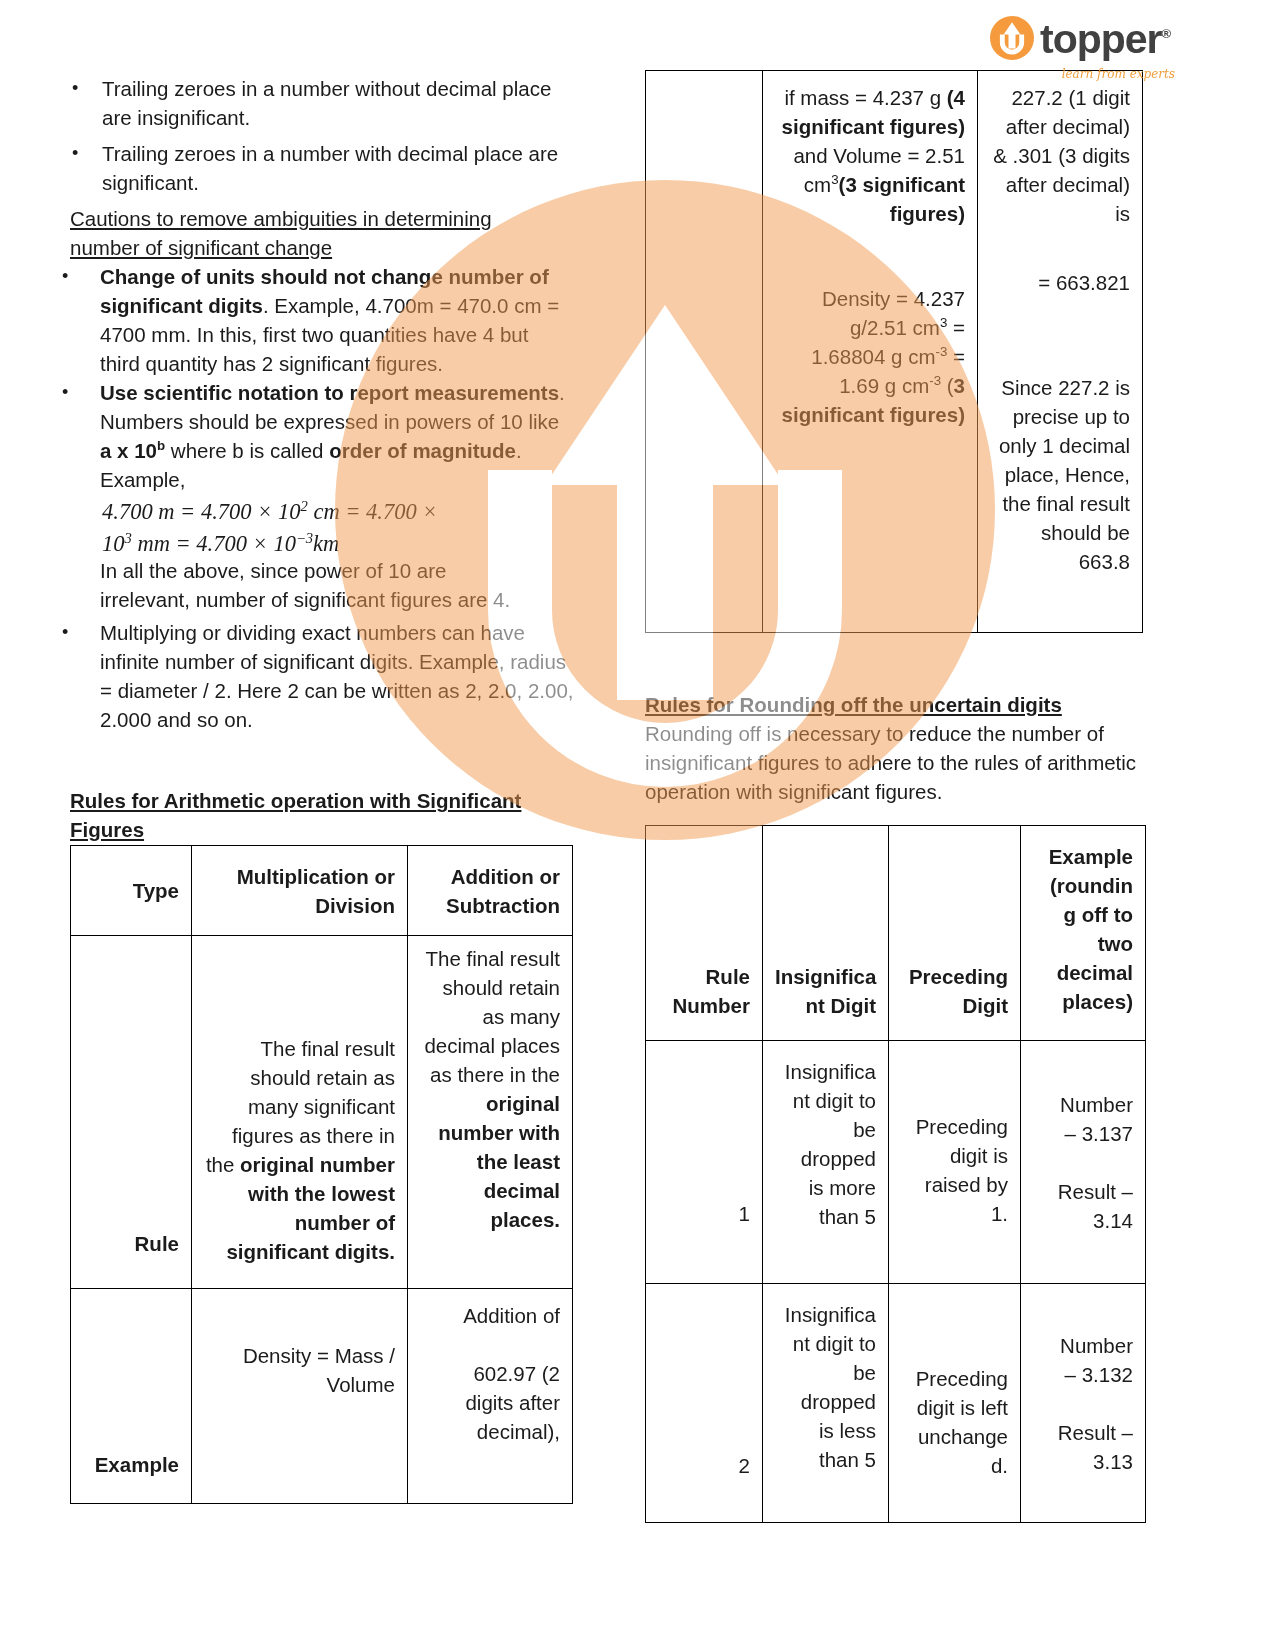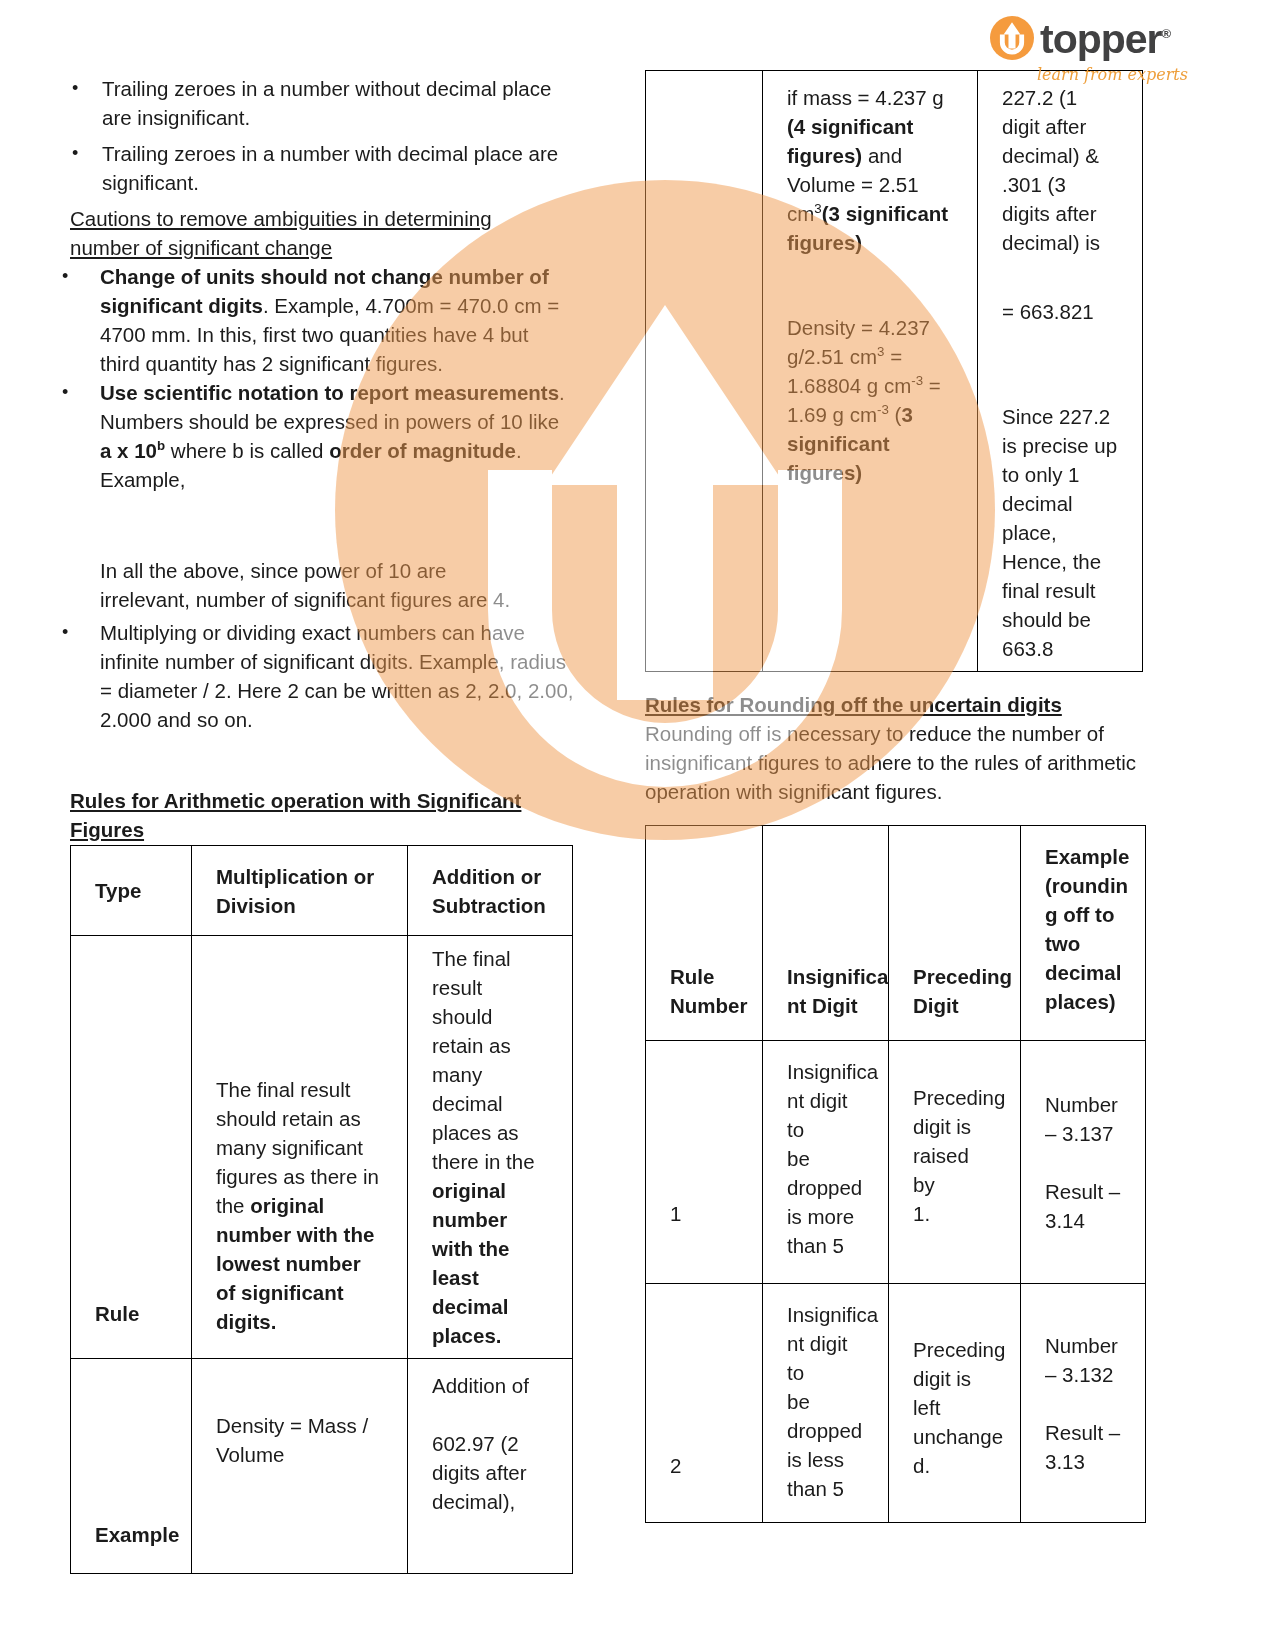--- a/index.html
+++ b/index.html
@@ -11,34 +11,34 @@
   .abs{position:absolute;}
   .b{font-weight:bold;}
   .u{text-decoration:underline;}
   .pre{white-space:pre-line;}
   .bullet{display:flex;}
   .bullet .dot{flex:none;width:30px;font-size:18px;}
   .bullet.wide .dot{width:38px;}
   .math{font-family:"Liberation Serif",serif;font-style:italic;font-size:22.5px;line-height:32px;}
   sup{font-size:0.65em;line-height:0;}
   table{border-collapse:collapse;table-layout:fixed;}
-  td{border:1.6px solid #000;padding:8px 24px;vertical-align:top;box-sizing:border-box;
-     font-size:20.5px;line-height:29px;}
+  td{border:1.6px solid #000;padding:8px 12px;vertical-align:top;box-sizing:border-box;
+     font-size:20.5px;line-height:29px;text-align:right;}
   .vt{vertical-align:top;} .vm{vertical-align:middle;} .vb{vertical-align:bottom;}
   
   .watermark{position:absolute;left:335px;top:180px;width:660px;height:660px;
              opacity:0.5;z-index:40;pointer-events:none;}
   
   .logo{position:absolute;left:990px;top:12px;width:200px;height:64px;z-index:2;text-align:center;}
   .logo .icon{position:absolute;left:0;top:4px;width:44px;height:44px;}
   .logo .brand{position:absolute;left:50px;top:-4px;font-weight:bold;font-size:41px;
                letter-spacing:-1px;color:#414142;line-height:52px;}
   .logo .reg{font-size:13px;vertical-align:super;}
-  .logo .tagline{position:absolute;right:2px;top:48px;font-family:"DejaVu Serif",serif;
-                 font-style:italic;font-size:16px;color:#ee9f3c;}
+  .logo .tagline{position:absolute;right:15px;top:48px;font-family:"DejaVu Serif",serif;
+                 font-style:italic;font-size:12px;color:#ee9f3c;}
 </style>
 </head>
 <body>
 
 <div class="page">
 
   <div class="logo">
     <svg class="icon" viewBox="0 0 100 100">
       <circle cx="50" cy="50" r="50" fill="#F59B3E"></circle>
       <path d="M28 42 L28 60 A22 22 0 0 0 72 60 L72 42" fill="none" stroke="#ffffff" stroke-width="11"></path>
@@ -63,20 +63,24 @@
   <div class="abs bullet wide" style="left:62px;top:262px;width:520px;">
     <span class="dot">•</span>
     <span style="width:472px;"><span class="b">Change of units should not change number of significant digits</span><span>. Example, 4.700m = 470.0 cm = 4700 mm. In this, first two quantities have 4 but third quantity has 2 significant figures.</span></span>
   </div>
 
   <div class="abs bullet wide" style="left:62px;top:378px;width:520px;">
     <span class="dot">•</span>
     <span style="width:472px;"><span class="b">Use scientific notation to report measurements</span><span>. Numbers should be expressed in powers of 10 like </span><span class="b"><span>a x 10</span><sup>b</sup></span><span> where b is called </span><span class="b">order of magnitude</span><span>. Example,</span></span>
   </div>
 
+  <div class="abs math" style="left:102px;top:496px;width:480px;">
+    <div><span>4.700 m =  4.700 × 10</span><sup>2</sup><span> cm = 4.700 ×</span></div>
+    <div><span>10</span><sup>3</sup><span> mm = 4.700 × 10</span><sup>−3</sup><span>km</span></div>
+  </div>
 
   <div class="abs" style="left:100px;top:556px;width:434px;">In all the above, since power of 10 are irrelevant, number of significant figures are 4.</div>
 
   <div class="abs bullet wide" style="left:62px;top:618px;width:520px;">
     <span class="dot">•</span>
     <span style="width:474px;">Multiplying or dividing exact numbers can have infinite number of significant digits. Example, radius = diameter / 2. Here 2 can be written as 2, 2.0, 2.00, 2.000 and so on.</span>
   </div>
 
   <div class="abs u b" style="left:70px;top:786px;width:500px;">Rules for Arithmetic operation with Significant Figures</div>
 

